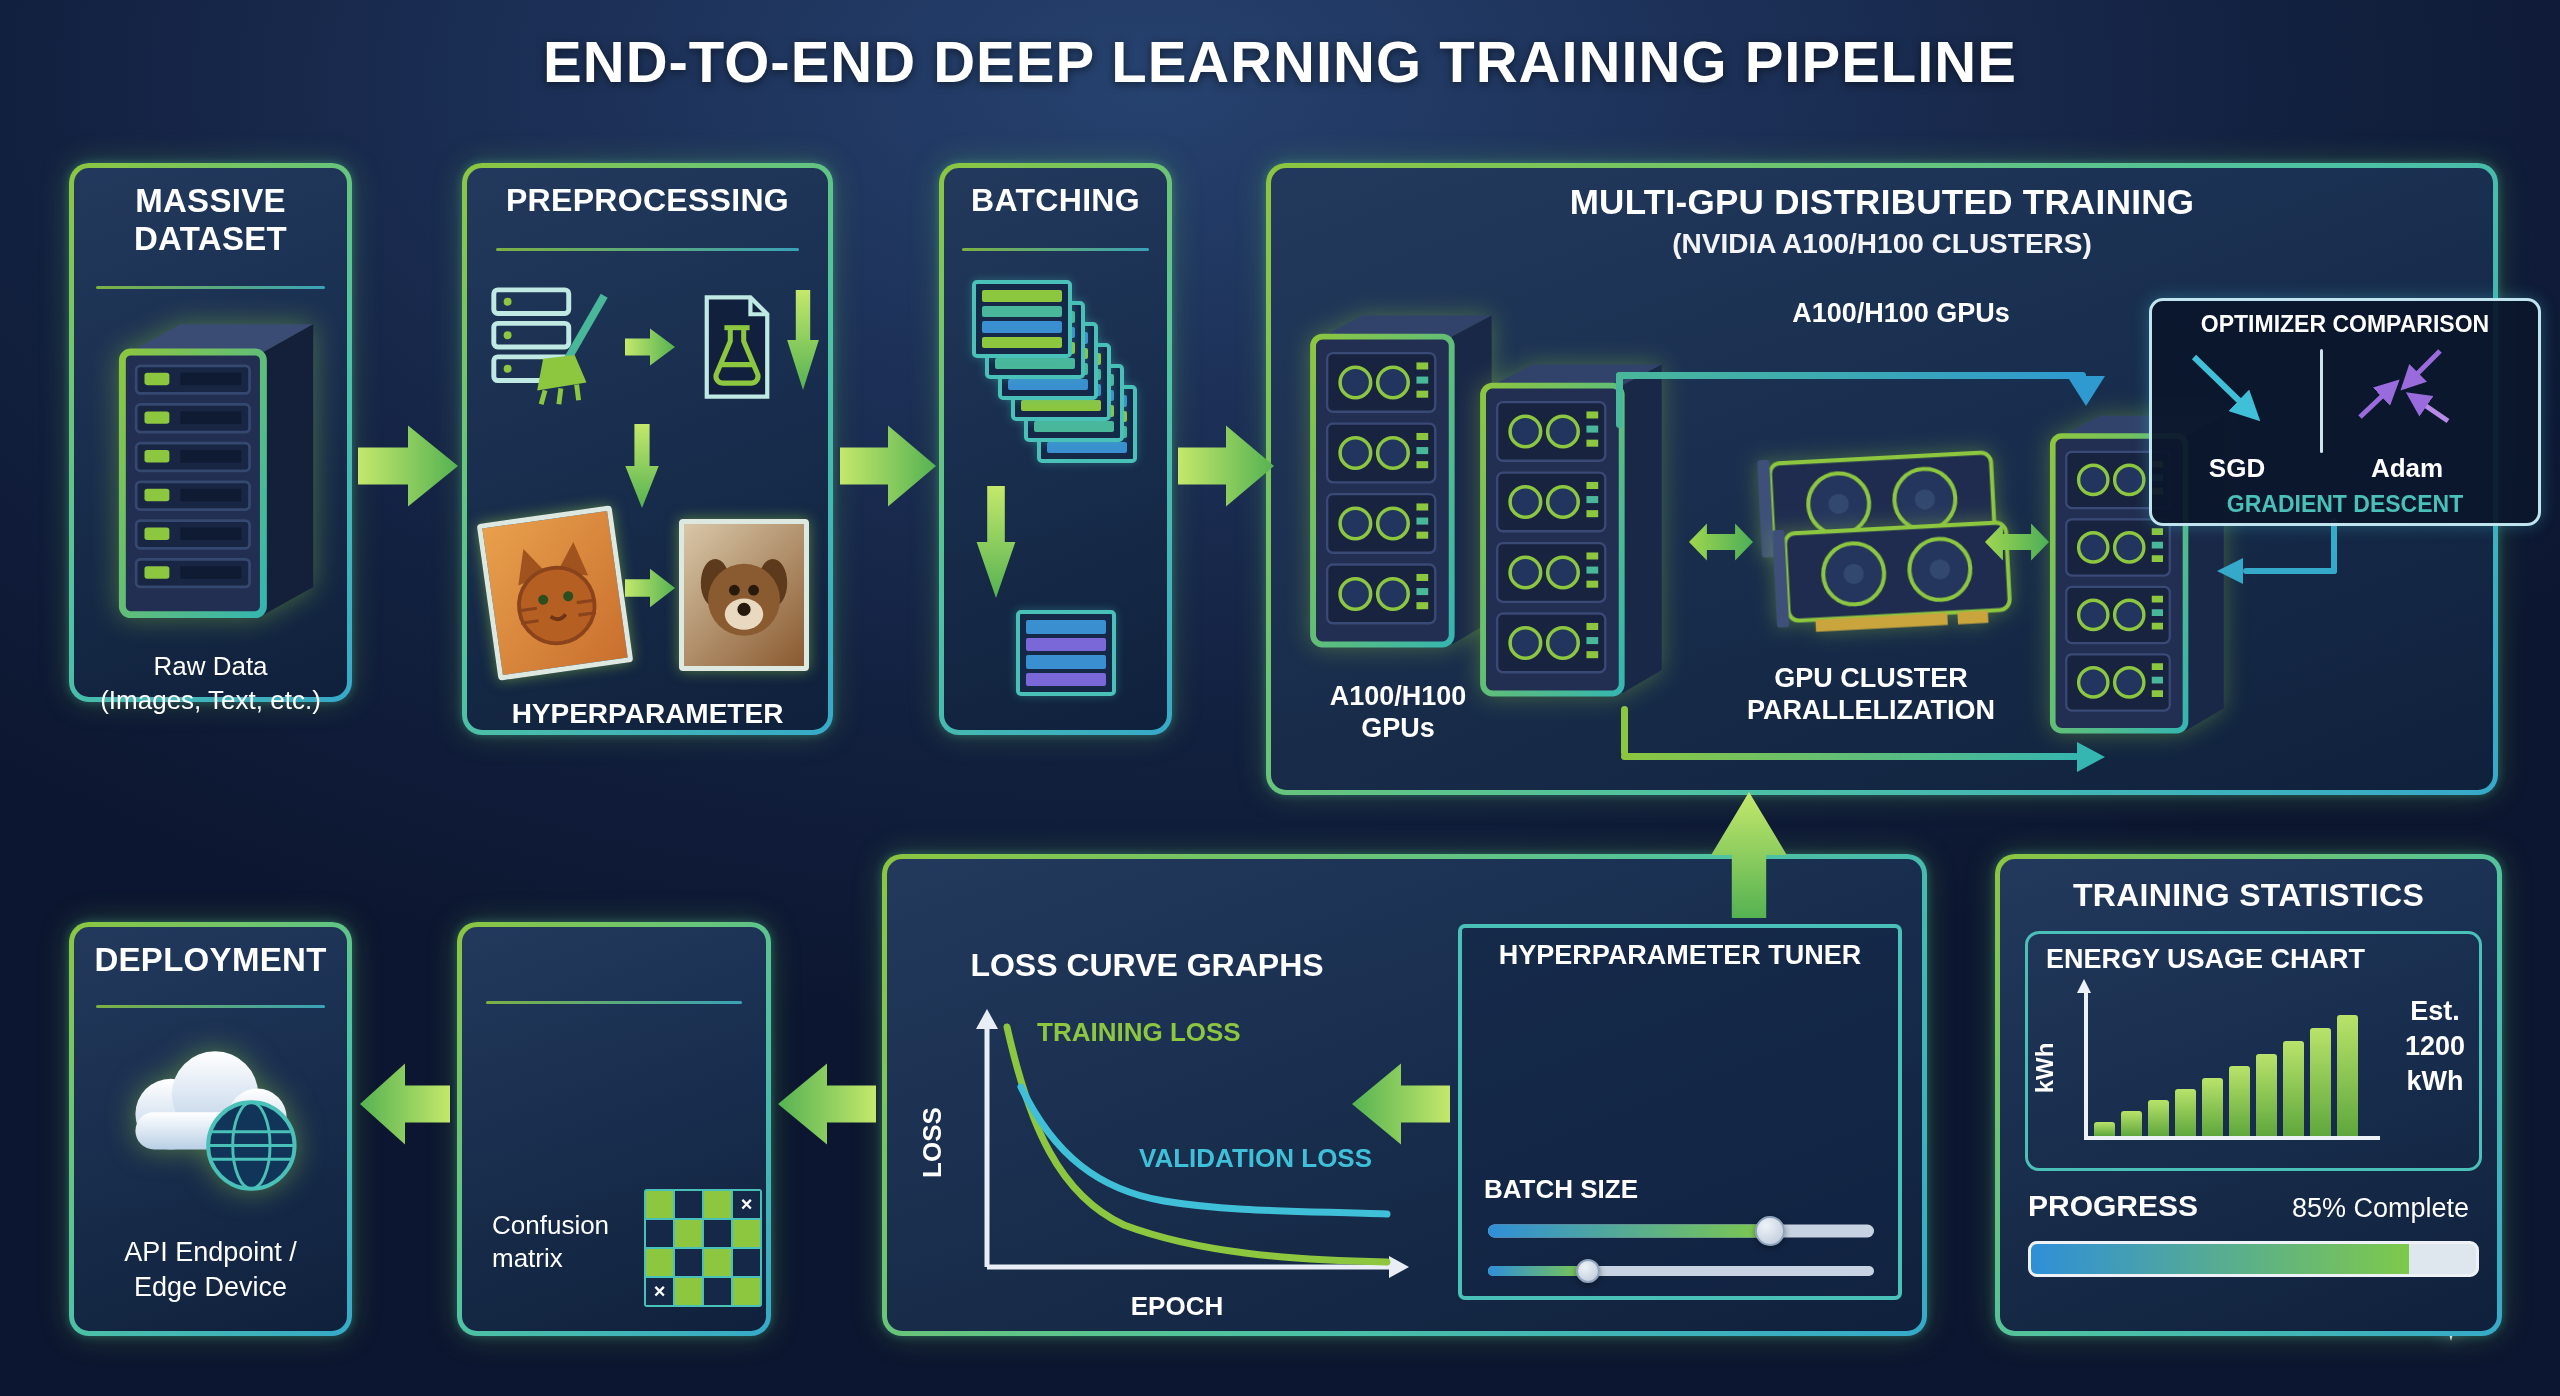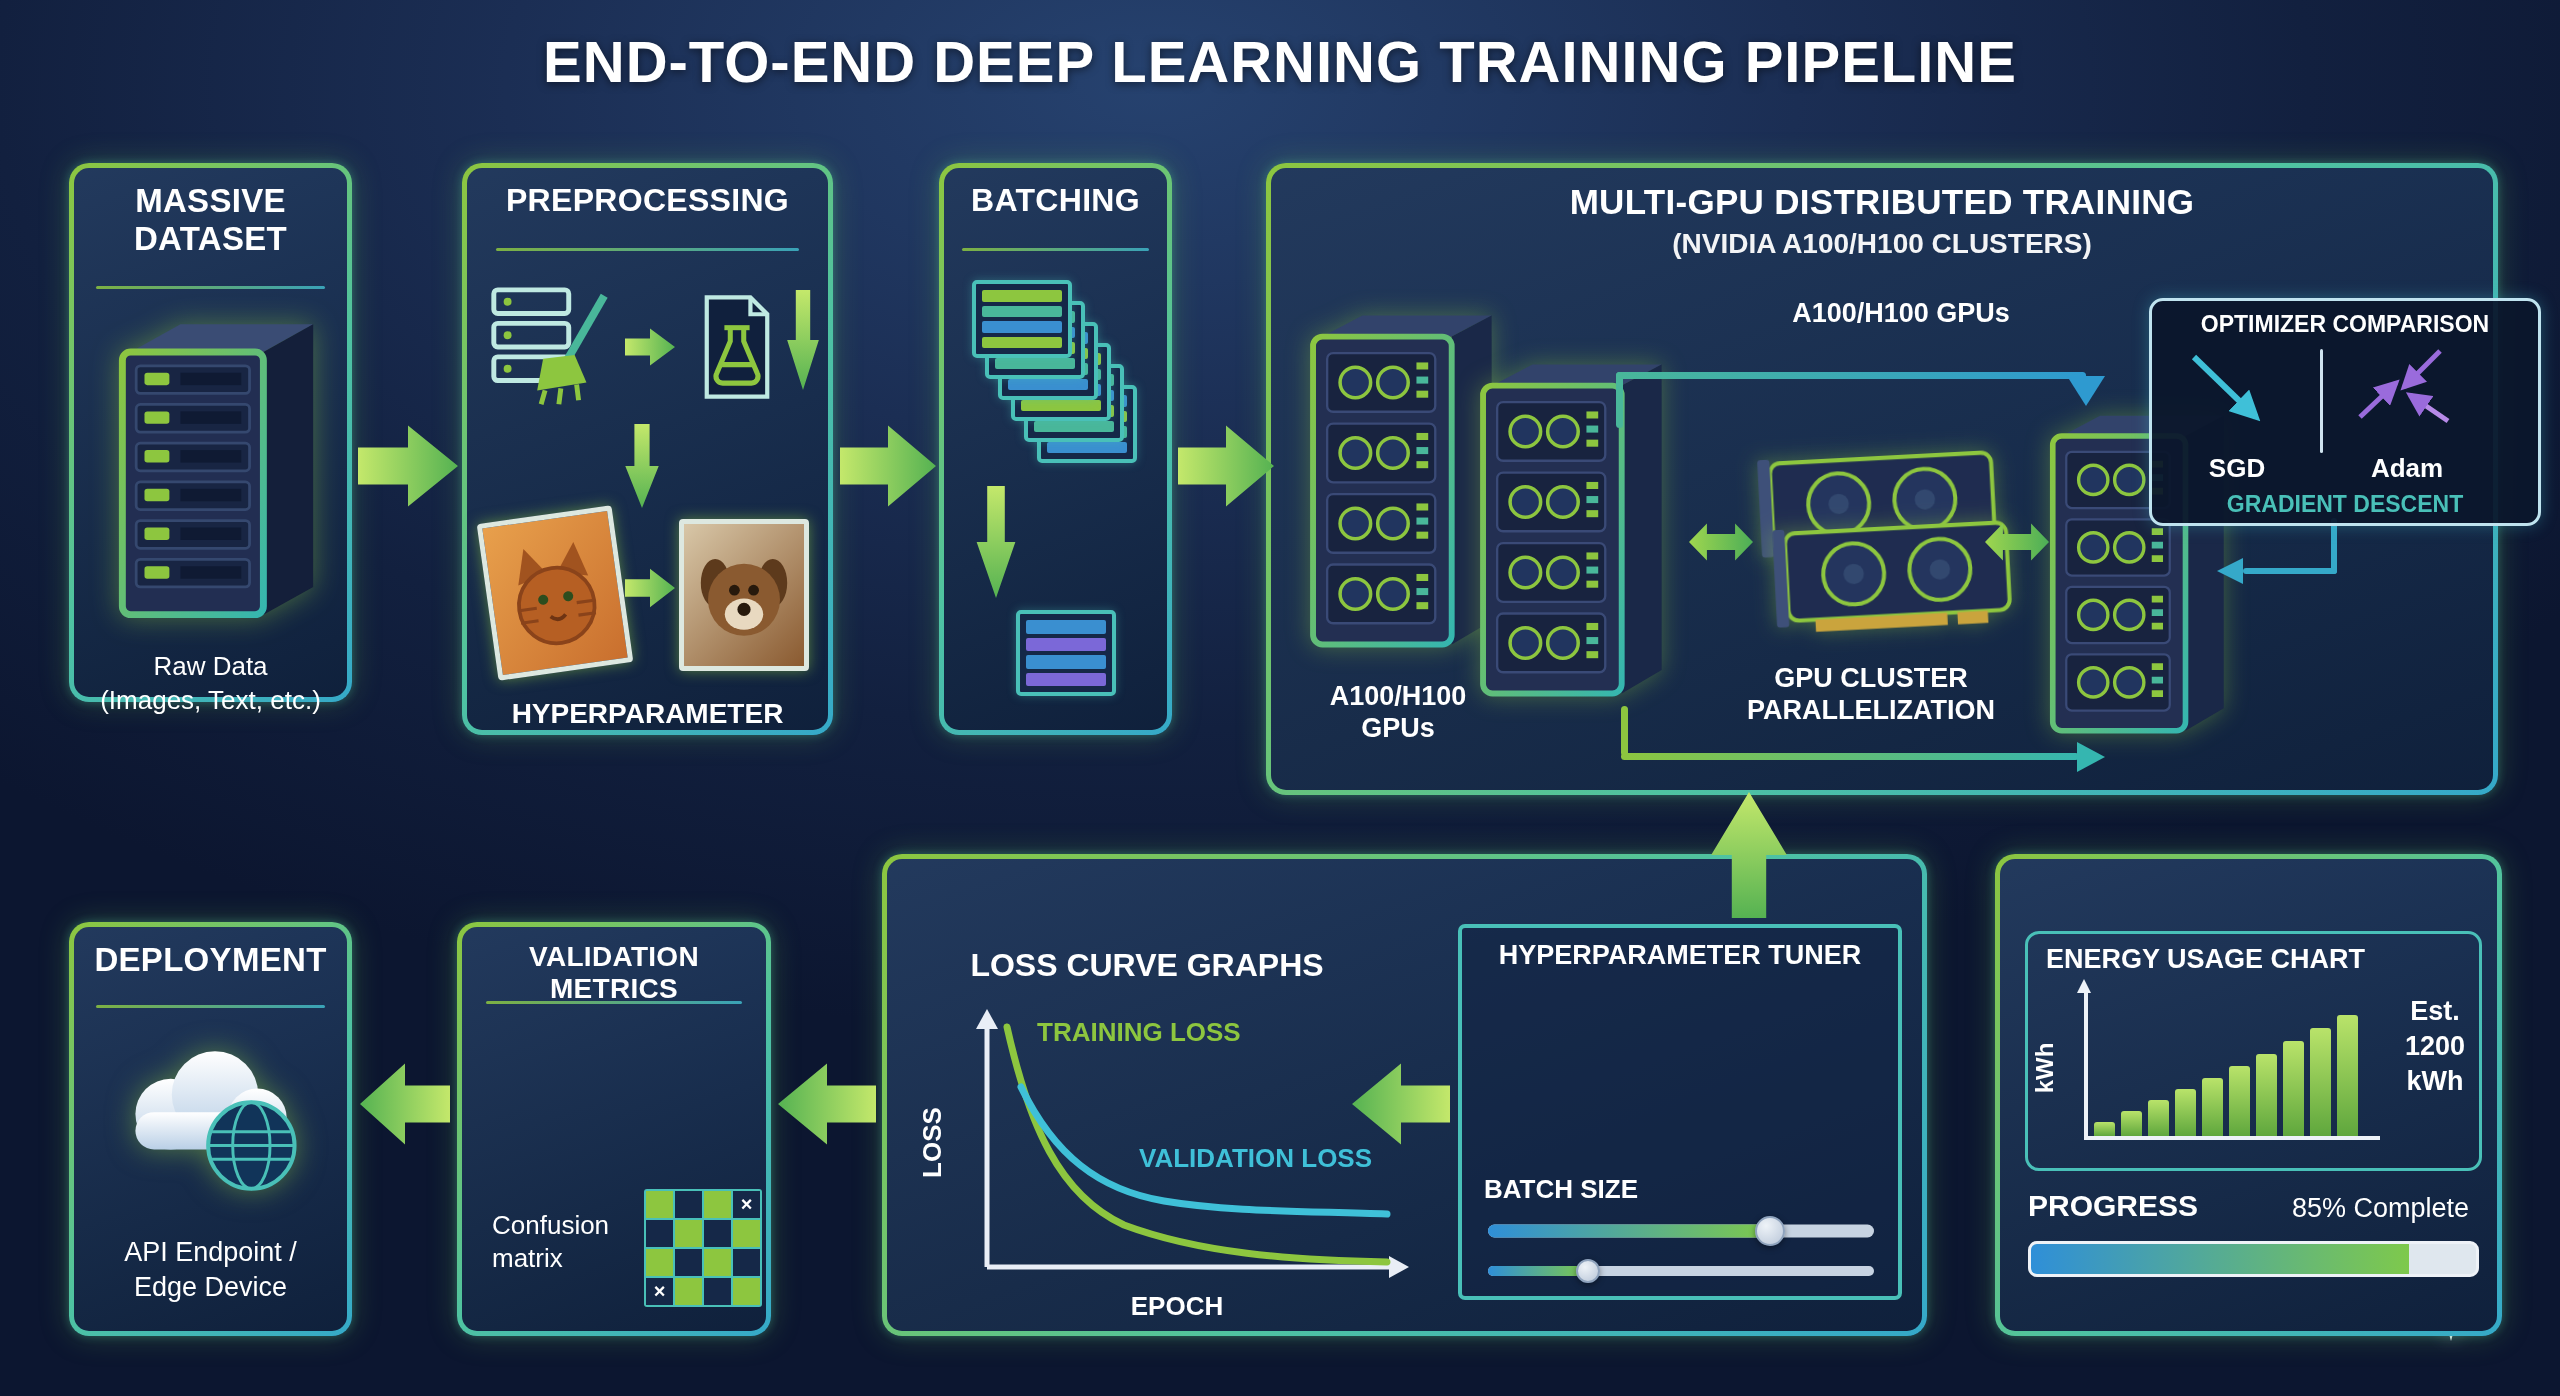--- a/index.html
+++ b/index.html
@@ -352,21 +352,20 @@
         </svg>
       <div class="caption" style="top:308px;font-size:27px">
         <div>API Endpoint /</div>
         <div>Edge Device</div>
       </div>
     </div>
   </div>
 
   <div class="panel" style="left:457px;top:922px;width:314px;height:414px">
     <div class="inner">
-      <div class="p-head" style="font-size:28px">VALIDATION METRICS</div>
       <div class="divider" style="top:74px"></div>
       <div class="abs" style="left:30px;top:282px;width:140px;font-size:26px;line-height:1.25">
         <div>Confusion</div>
         <div>matrix</div>
       </div>
       <div class="cgrid" id="confusion-grid" style="left:182px;top:262px">
           <div class="cg-g"></div>
           <div class="cg-d"></div>
           <div class="cg-g"></div>
           <div class="cg-d cg-x">×</div>
@@ -414,20 +413,21 @@
           <div class="track"></div>
           <div class="track-fill" style="width: 26%;"></div>
           <div class="handle" style="left: 26%;"></div>
         </div>
       </div>
     </div>
   </div>
 
   <div class="panel" style="left:1995px;top:854px;width:507px;height:482px">
     <div class="inner">
+      <div class="p-head" style="top:18px">TRAINING STATISTICS</div>
       <div class="energy-box" style="left:25px;top:72px;width:457px;height:240px">
         <div class="abs" style="left:18px;top:10px;font-size:27px;font-weight:bold">ENERGY USAGE CHART</div>
         <div class="abs rot90" style="left:-8px;top:120px;font-size:24px;font-weight:bold">kWh</div>
         <div class="echart" id="energy-bars" style="left:56px;top:54px;width:296px;height:152px">
             <div class="ebar" style="height: 14px;"></div>
             <div class="ebar" style="height: 25px;"></div>
             <div class="ebar" style="height: 36px;"></div>
             <div class="ebar" style="height: 47px;"></div>
             <div class="ebar" style="height: 58px;"></div>
             <div class="ebar" style="height: 70px;"></div>

